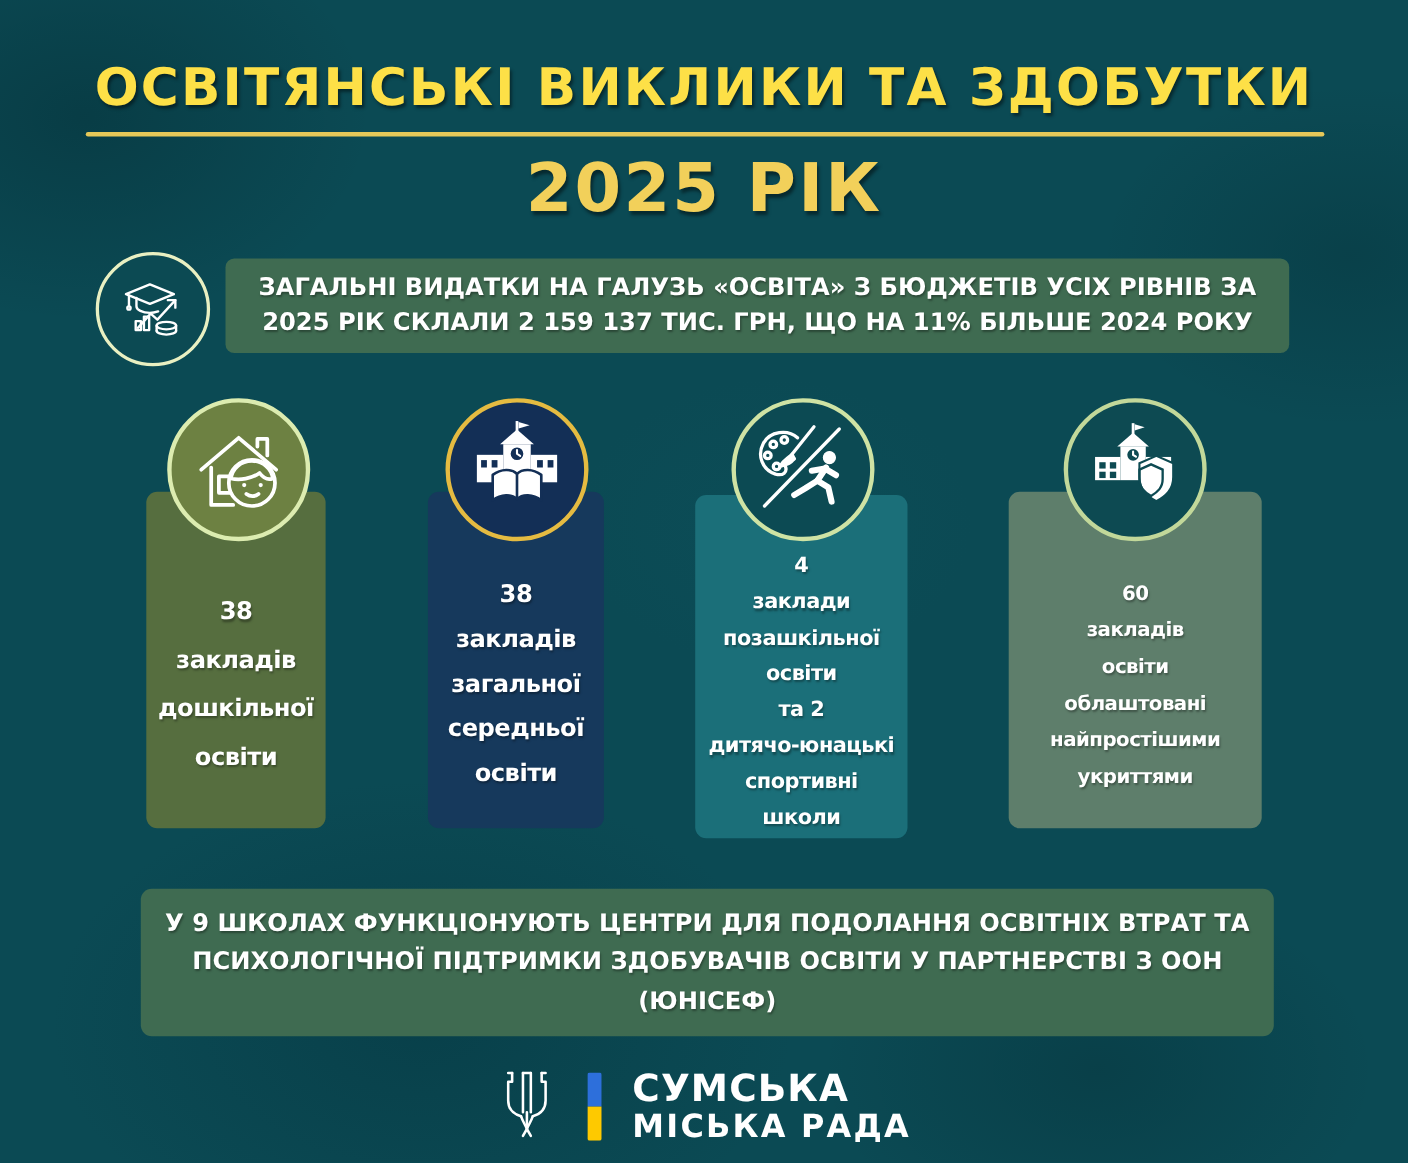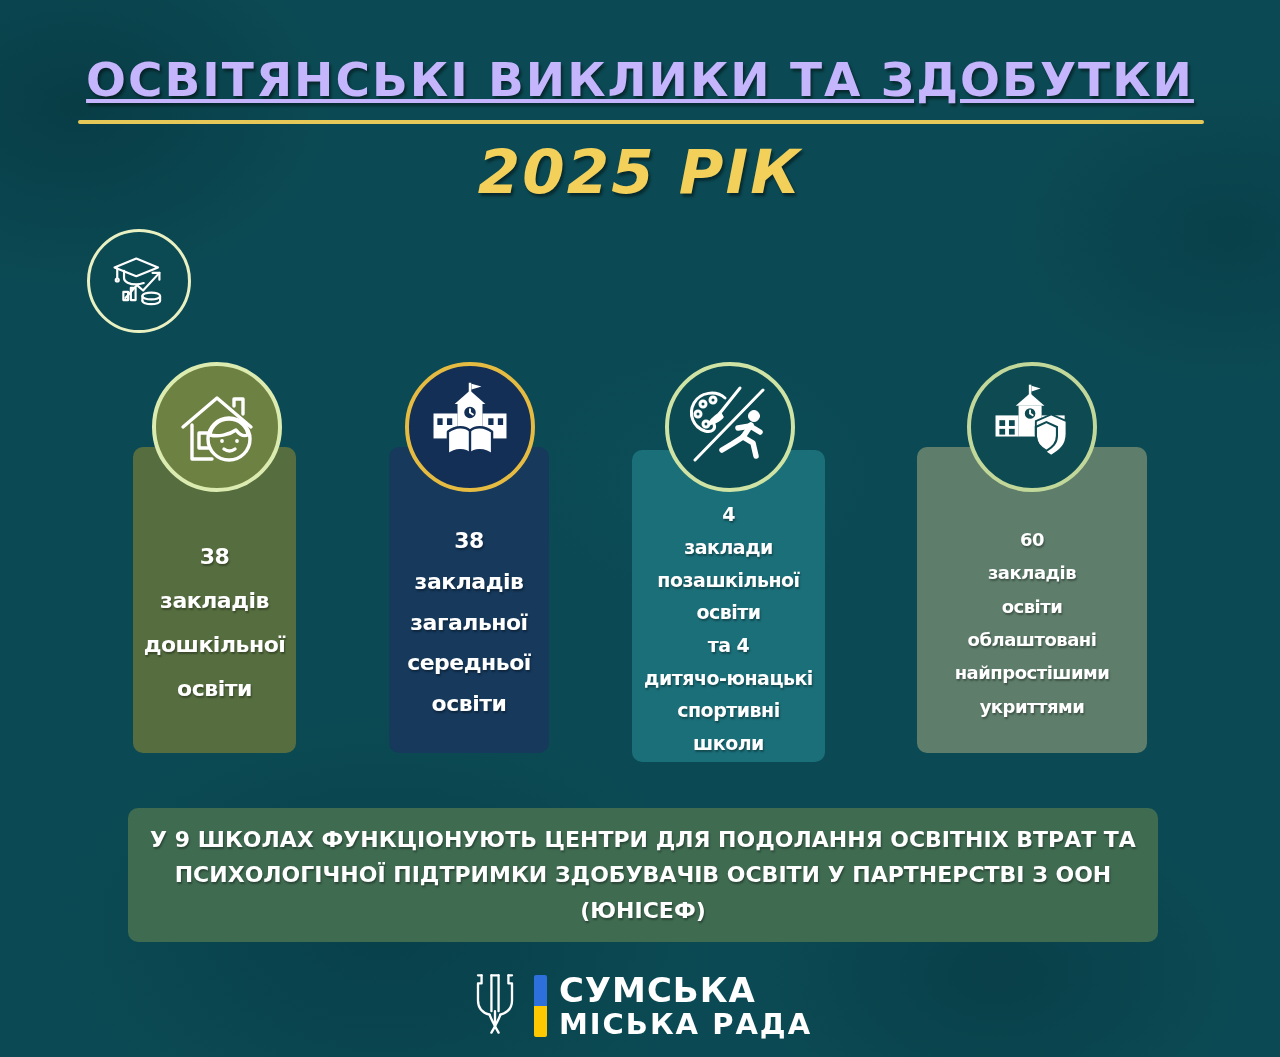--- a/index.html
+++ b/index.html
@@ -94,56 +94,57 @@
     display: flex; align-items: center; justify-content: center;
     padding: 0 8px;
     color: #fff; font-size: 22px; font-weight: bold;
     text-align: center; line-height: 1.6;
     white-space: pre-line;
     text-shadow: 1px 2px 2px rgba(0,0,0,0.35);
   }
 
   .footer {
     position: absolute; left: 0; top: 970px; width: 100%;
-    display: flex; align-items: center; justify-content: center; gap: 12px;
+    display: flex; align-items: center; justify-content: center; gap: 28px;
   }
   .flag-bar { width: 13px; height: 62px; display: flex; flex-direction: column; border-radius: 2px; overflow: hidden; }
   .flag-bar .seg { flex: 1; }
   .org-name { color: #fff; text-align: left; line-height: 1.05; }
   .org-name .top { font-size: 34px; font-weight: bold; letter-spacing: 1px; }
   .org-name .bottom { font-size: 29px; font-weight: bold; letter-spacing: 2px; }
 </style>
 </head>
 <body>
 
 <div id="canvas">
 
-  <div class="page-title shadowed" style="color: #c4b5fd; text-decoration: underline;">ОСВІТЯНСЬКІ ВИКЛИКИ ТА ЗДОБУТКИ</div>
+  <div class="page-title shadowed" style="color: #fde047;">ОСВІТЯНСЬКІ ВИКЛИКИ ТА ЗДОБУТКИ</div>
   <div class="title-underline" style="background: rgb(242, 208, 90);"></div>
-  <div class="page-subtitle shadowed" style="color: rgb(242, 208, 90); font-style: italic;">2025 РІК</div>
+  <div class="page-subtitle shadowed" style="color: rgb(242, 208, 90);">2025 РІК</div>
 
   <div class="budget-icon-circle">
     <span>
       <svg viewBox="0 0 100 100" width="68" height="68">
         <g fill="none" stroke="#ffffff" stroke-width="3.2" stroke-linecap="round" stroke-linejoin="round">
           <polygon points="14,33 46,20 78,33 46,46"></polygon>
           <path d="M28,38 v11 c0,5 8,9 18,9 c4,0 8,-1 11,-2"></path>
           <path d="M18,35 v13"></path>
           <circle cx="18" cy="51.5" r="2.2"></circle>
           <path d="M30,78 L47,59 L56,67 L80,41"></path>
           <path d="M80,41 h-10 M80,41 v10"></path>
           <rect x="27" y="69" width="7" height="12"></rect>
           <rect x="38" y="63" width="7" height="18"></rect>
           <path d="M55,82 v-7 c0,-2.8 5.8,-5 13,-5 s13,2.2 13,5 v7"></path>
           <path d="M55,75 c0,2.8 5.8,5 13,5 s13,-2.2 13,-5"></path>
           <path d="M55,82 c0,2.8 5.8,5 13,5 s13,-2.2 13,-5"></path>
         </g>
       </svg>
     </span>
   </div>
+  <div class="budget-banner" style="background: rgb(63, 107, 81);">ЗАГАЛЬНІ ВИДАТКИ НА ГАЛУЗЬ «ОСВІТА» З БЮДЖЕТІВ УСІХ РІВНІВ ЗА 2025 РІК СКЛАЛИ 2 159 137 ТИС. ГРН, ЩО НА 11% БІЛЬШЕ 2024 РОКУ</div>
 
   <div class="icon-circle icon-1" style="background: rgb(109, 129, 66); border-color: rgb(220, 236, 176);">
     <span>
       <svg viewBox="0 0 100 100" width="100" height="100">
         <g fill="none" stroke="#ffffff" stroke-width="3.4" stroke-linecap="round" stroke-linejoin="round">
           <polyline points="16,52 50,23 84,52"></polyline>
           <path d="M67,31 v-7 h9 v15"></path>
           <path d="M25,50 V84 h20"></path>
           <rect x="32" y="58" width="12" height="15"></rect>
           <circle cx="62" cy="64" r="21" fill="#6d8142"></circle>
@@ -216,21 +217,21 @@
           <path d="M63,62 L52,69 L42,75" fill="none"></path>
         </g>
       </svg>
     </span>
   </div>
   <div class="stat-card card-3" style="background: rgb(27, 111, 121);">
     <div class="card-count">4</div>
     <div class="card-text">заклади
 позашкільної
 освіти
-та 4
+та 2
 дитячо-юнацькі
 спортивні
 школи</div>
   </div>
 
   <div class="icon-circle icon-4" style="background: rgb(13, 74, 82); border-color: rgb(194, 216, 154);">
     <span>
       <svg viewBox="0 0 100 100" width="96" height="96">
         <g fill="#ffffff">
           <rect x="46.7" y="8" width="2.6" height="12"></rect>

